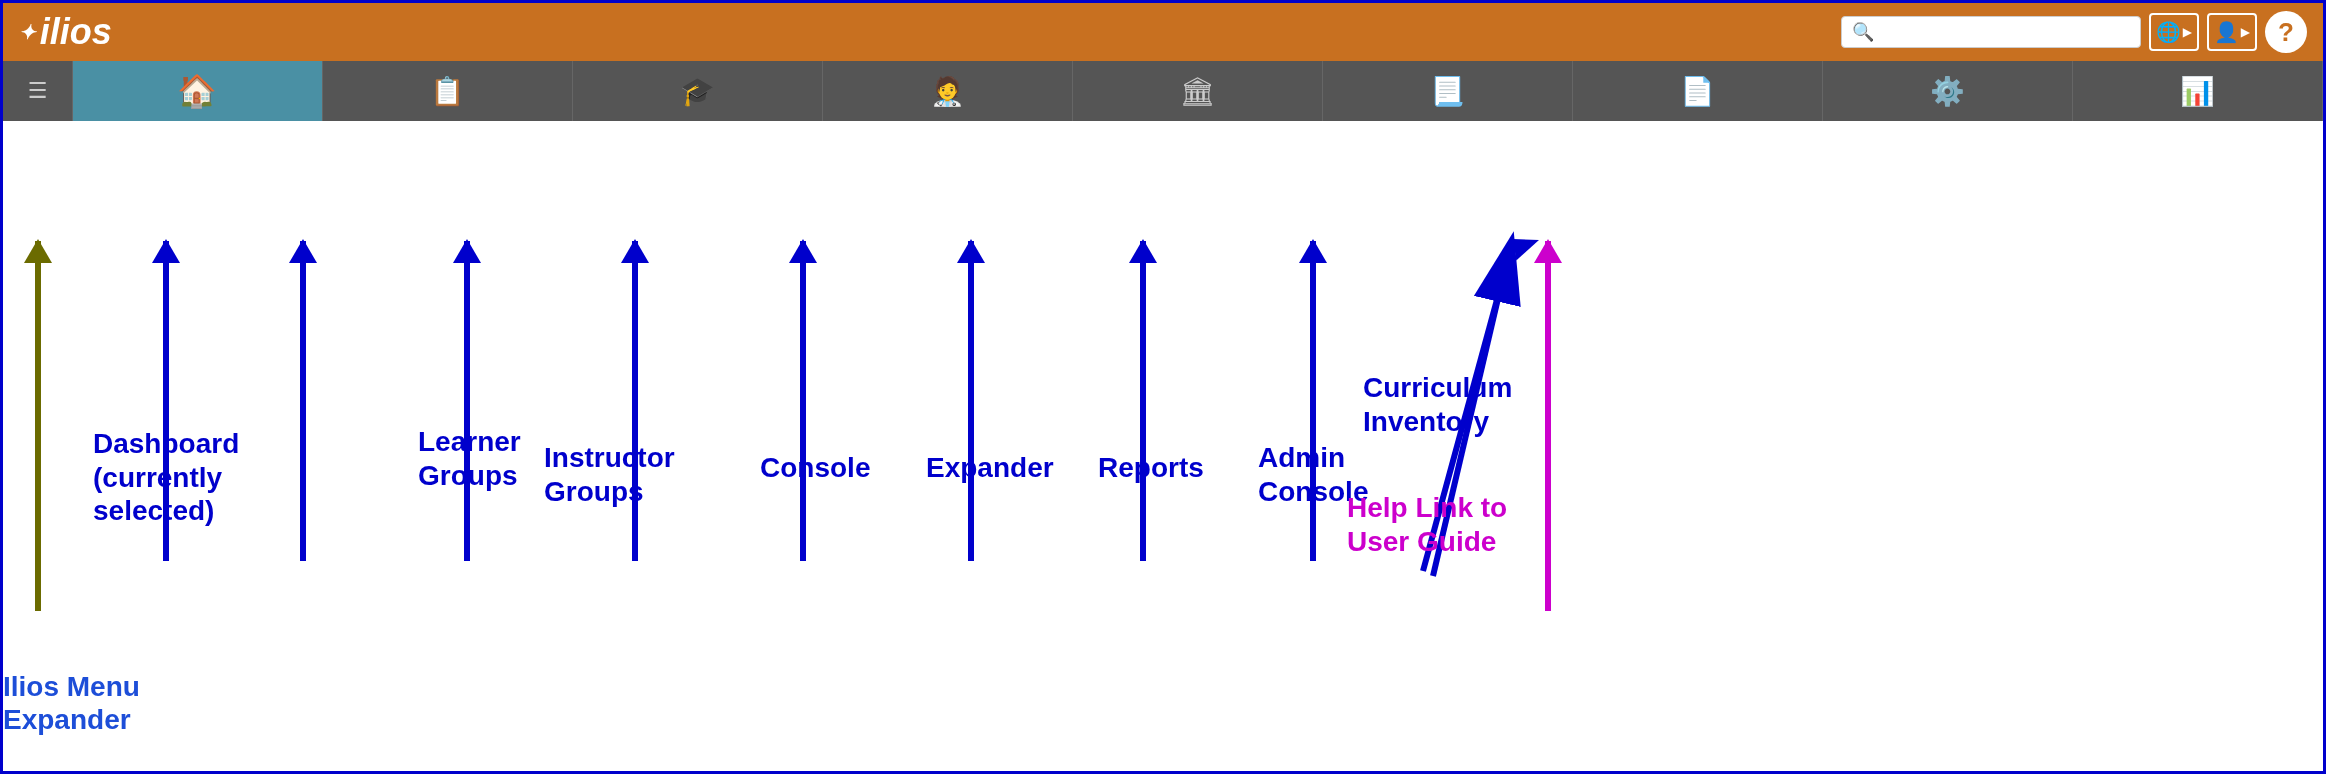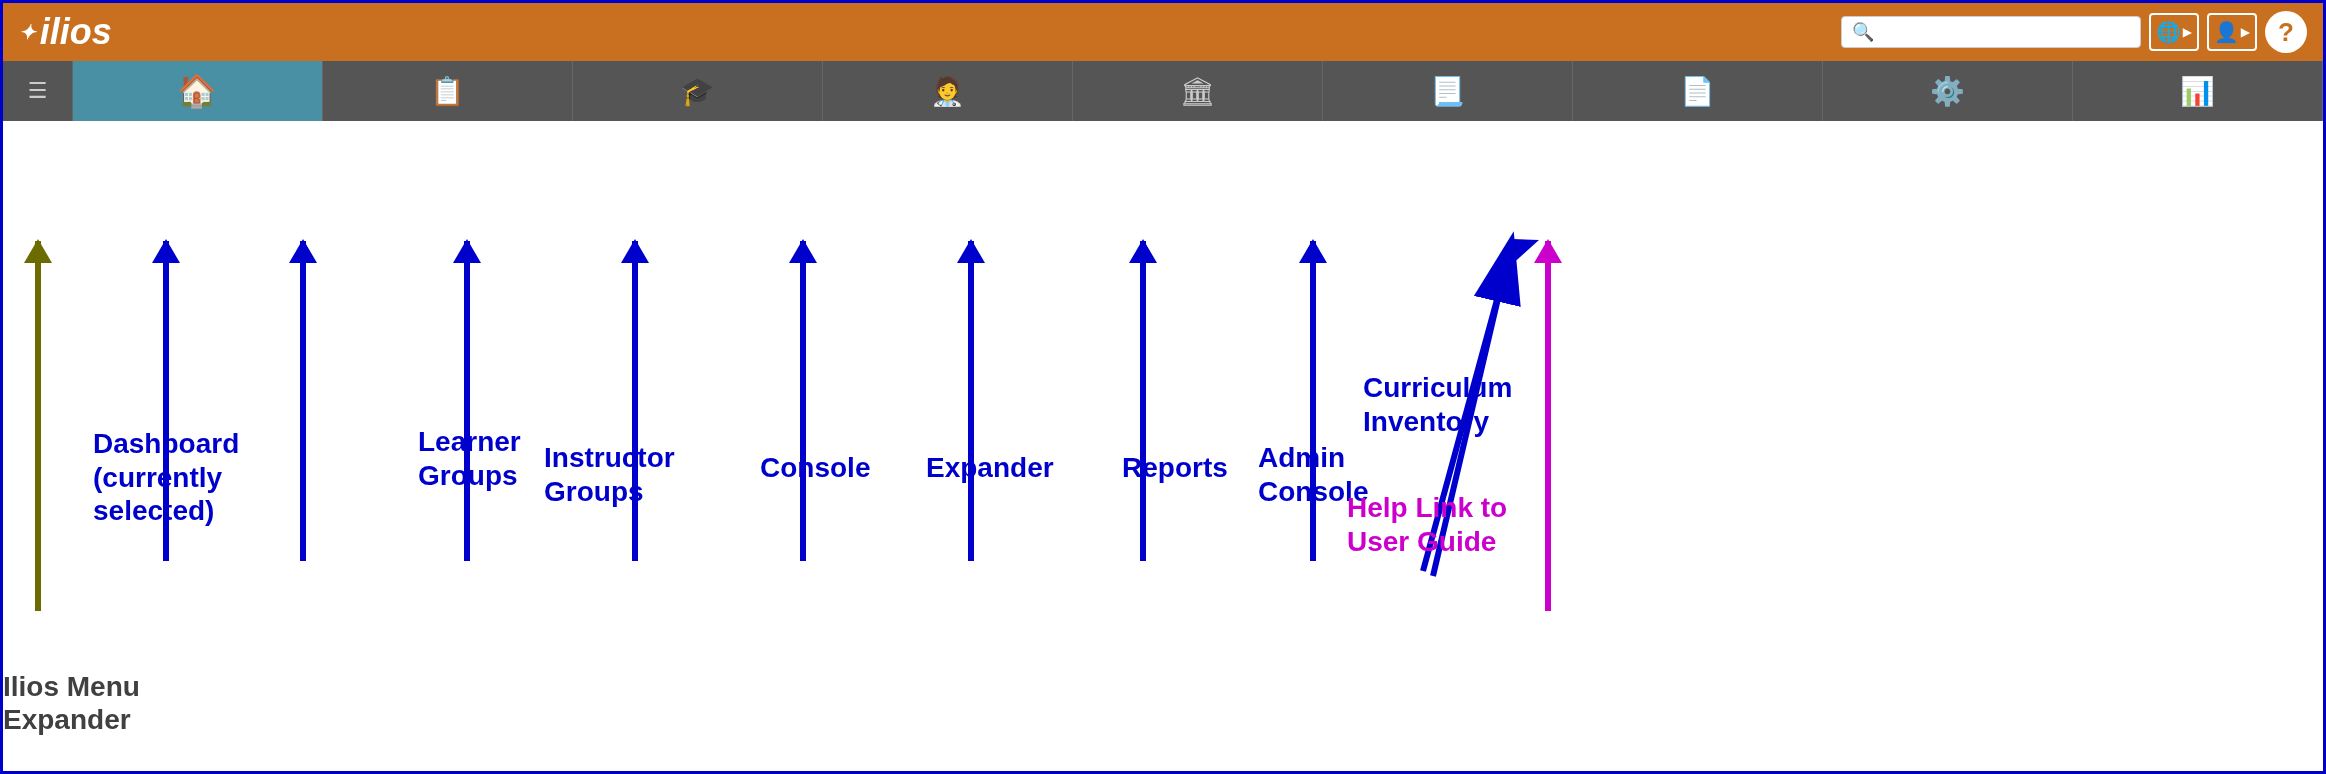--- a/index.html
+++ b/index.html
@@ -134,21 +134,21 @@
 
     .label-text {
       font-size: 28px;
       font-weight: bold;
       color: #0000cc;
       text-align: center;
       line-height: 1.2;
     }
 
     .label-text.olive {
-      color: #404040;
+      color: #1d4ed8;
     }
 
     .label-text.magenta {
       color: #cc00cc;
     }
   </style>
 </head>
 <body>
 
 <div class="header-bar">
@@ -272,21 +272,21 @@
   </div>
 
   <div style="position:absolute;left:757px;top:330px;">
     <span class="label-text">Console</span>
   </div>
 
   <div style="position:absolute;left:923px;top:330px;">
     <span class="label-text">Expander</span>
   </div>
 
-  <div style="position:absolute;left:1095px;top:330px;margin-left:24px;">
+  <div style="position:absolute;left:1095px;top:330px;">
     <span class="label-text">Reports</span>
   </div>
 
   <div style="position:absolute;left:1255px;top:320px;">
     <span class="label-text">Admin<br>Console</span>
   </div>
 
   <div style="position:absolute;left:1360px;top:250px;">
     <span class="label-text">Curriculum<br>Inventory</span>
   </div>

